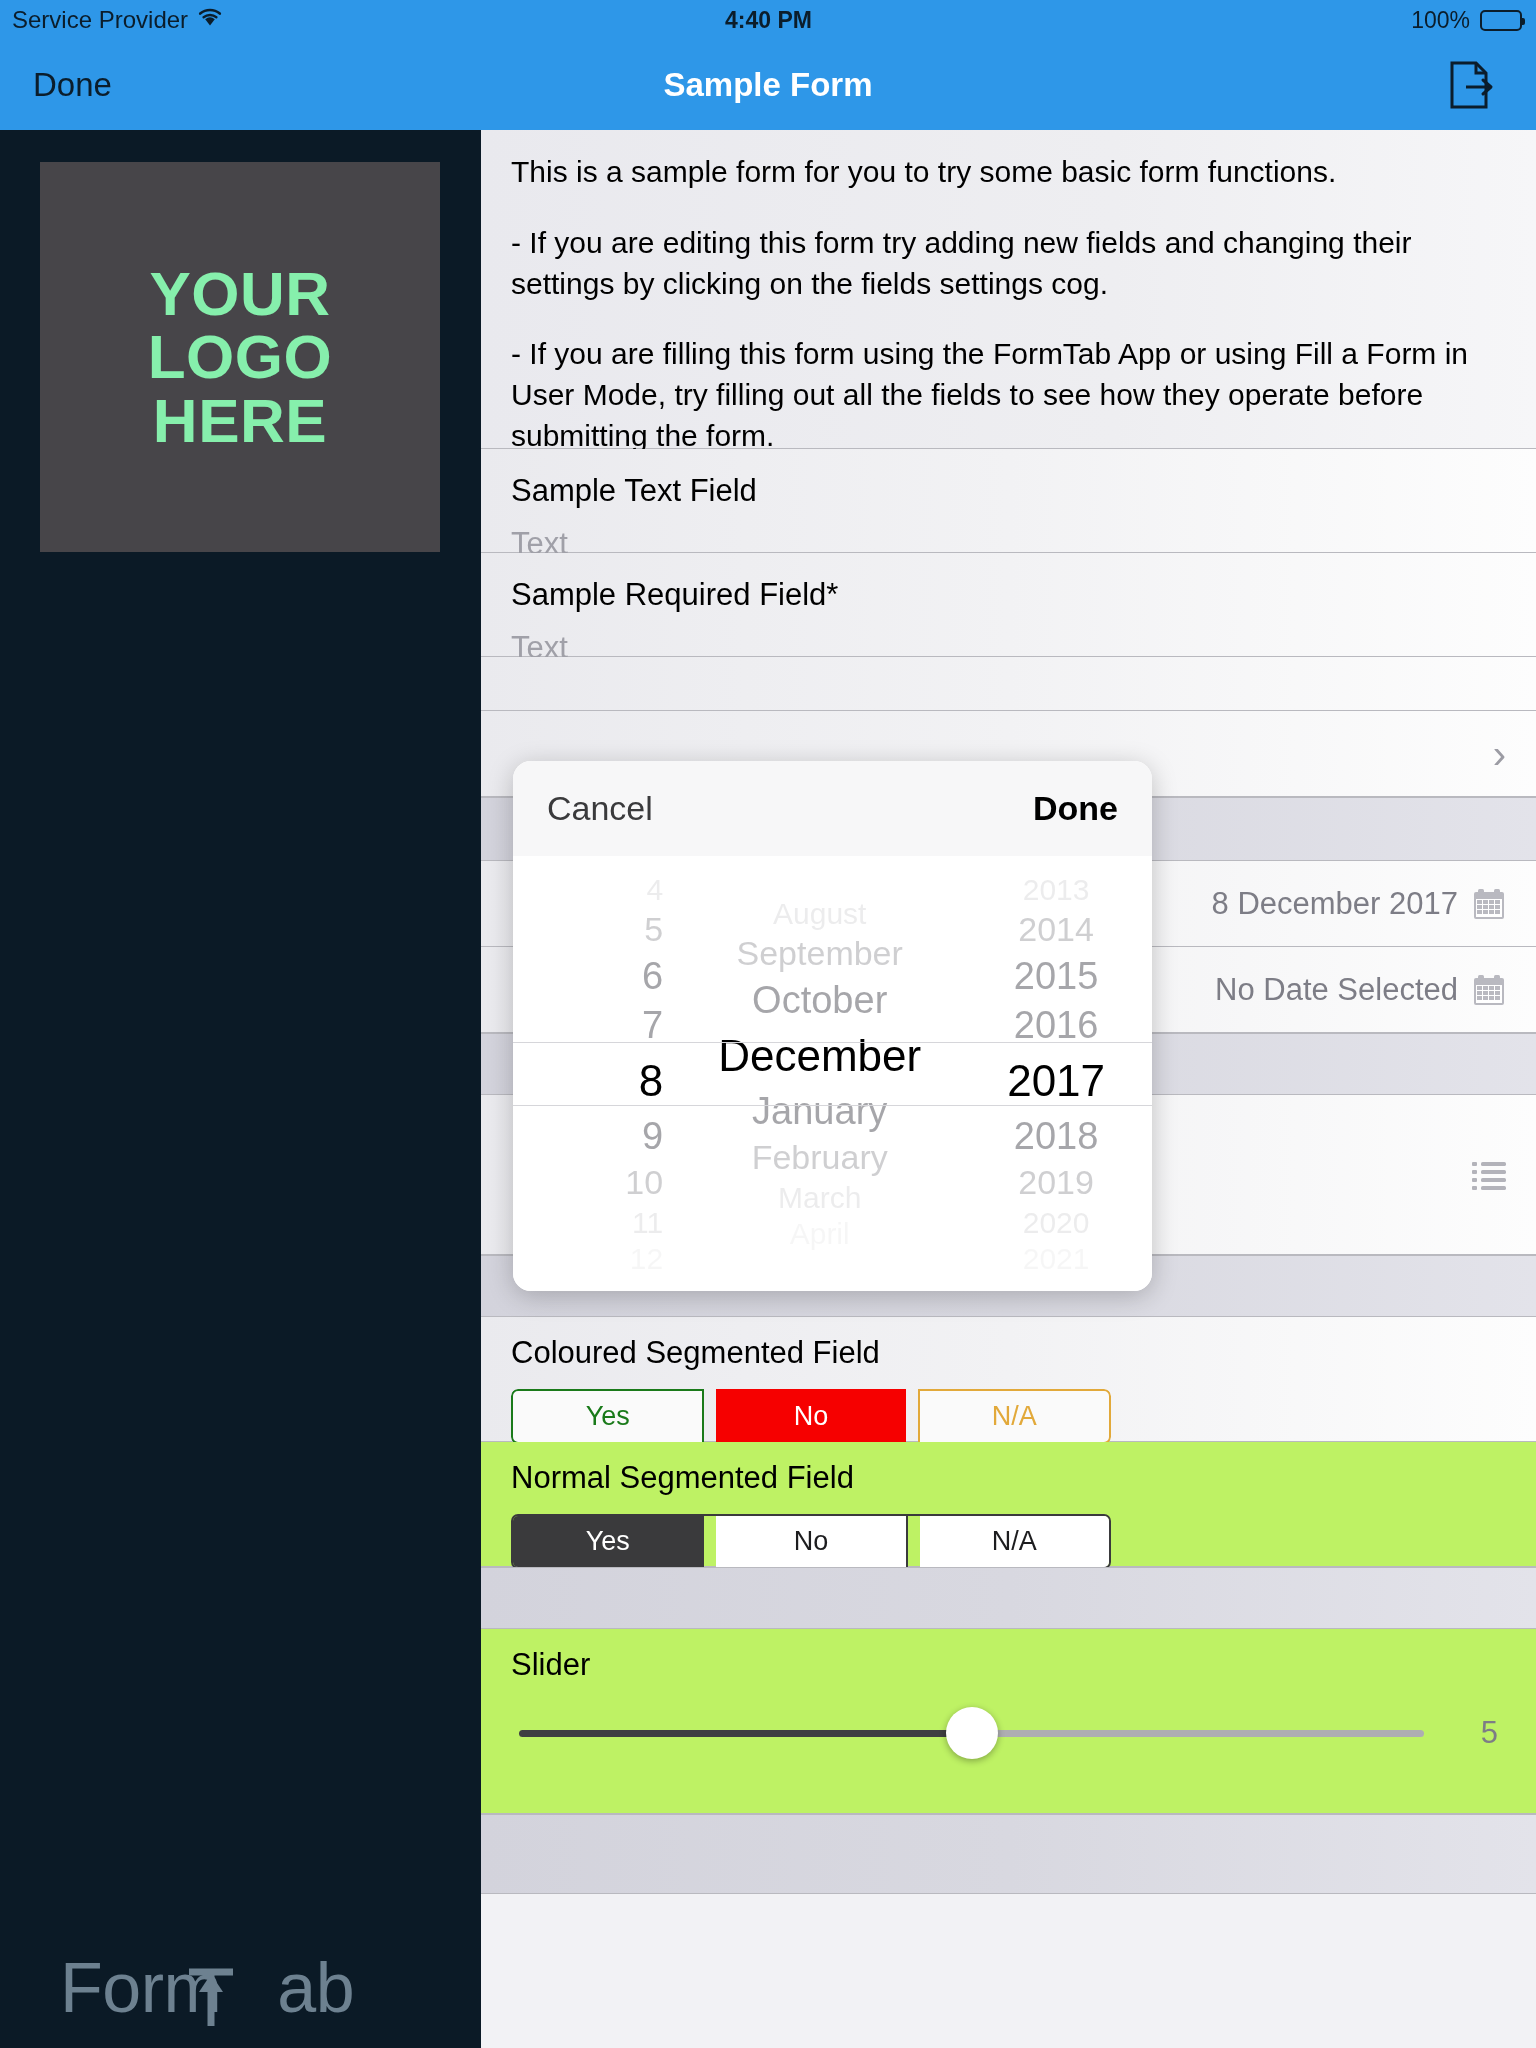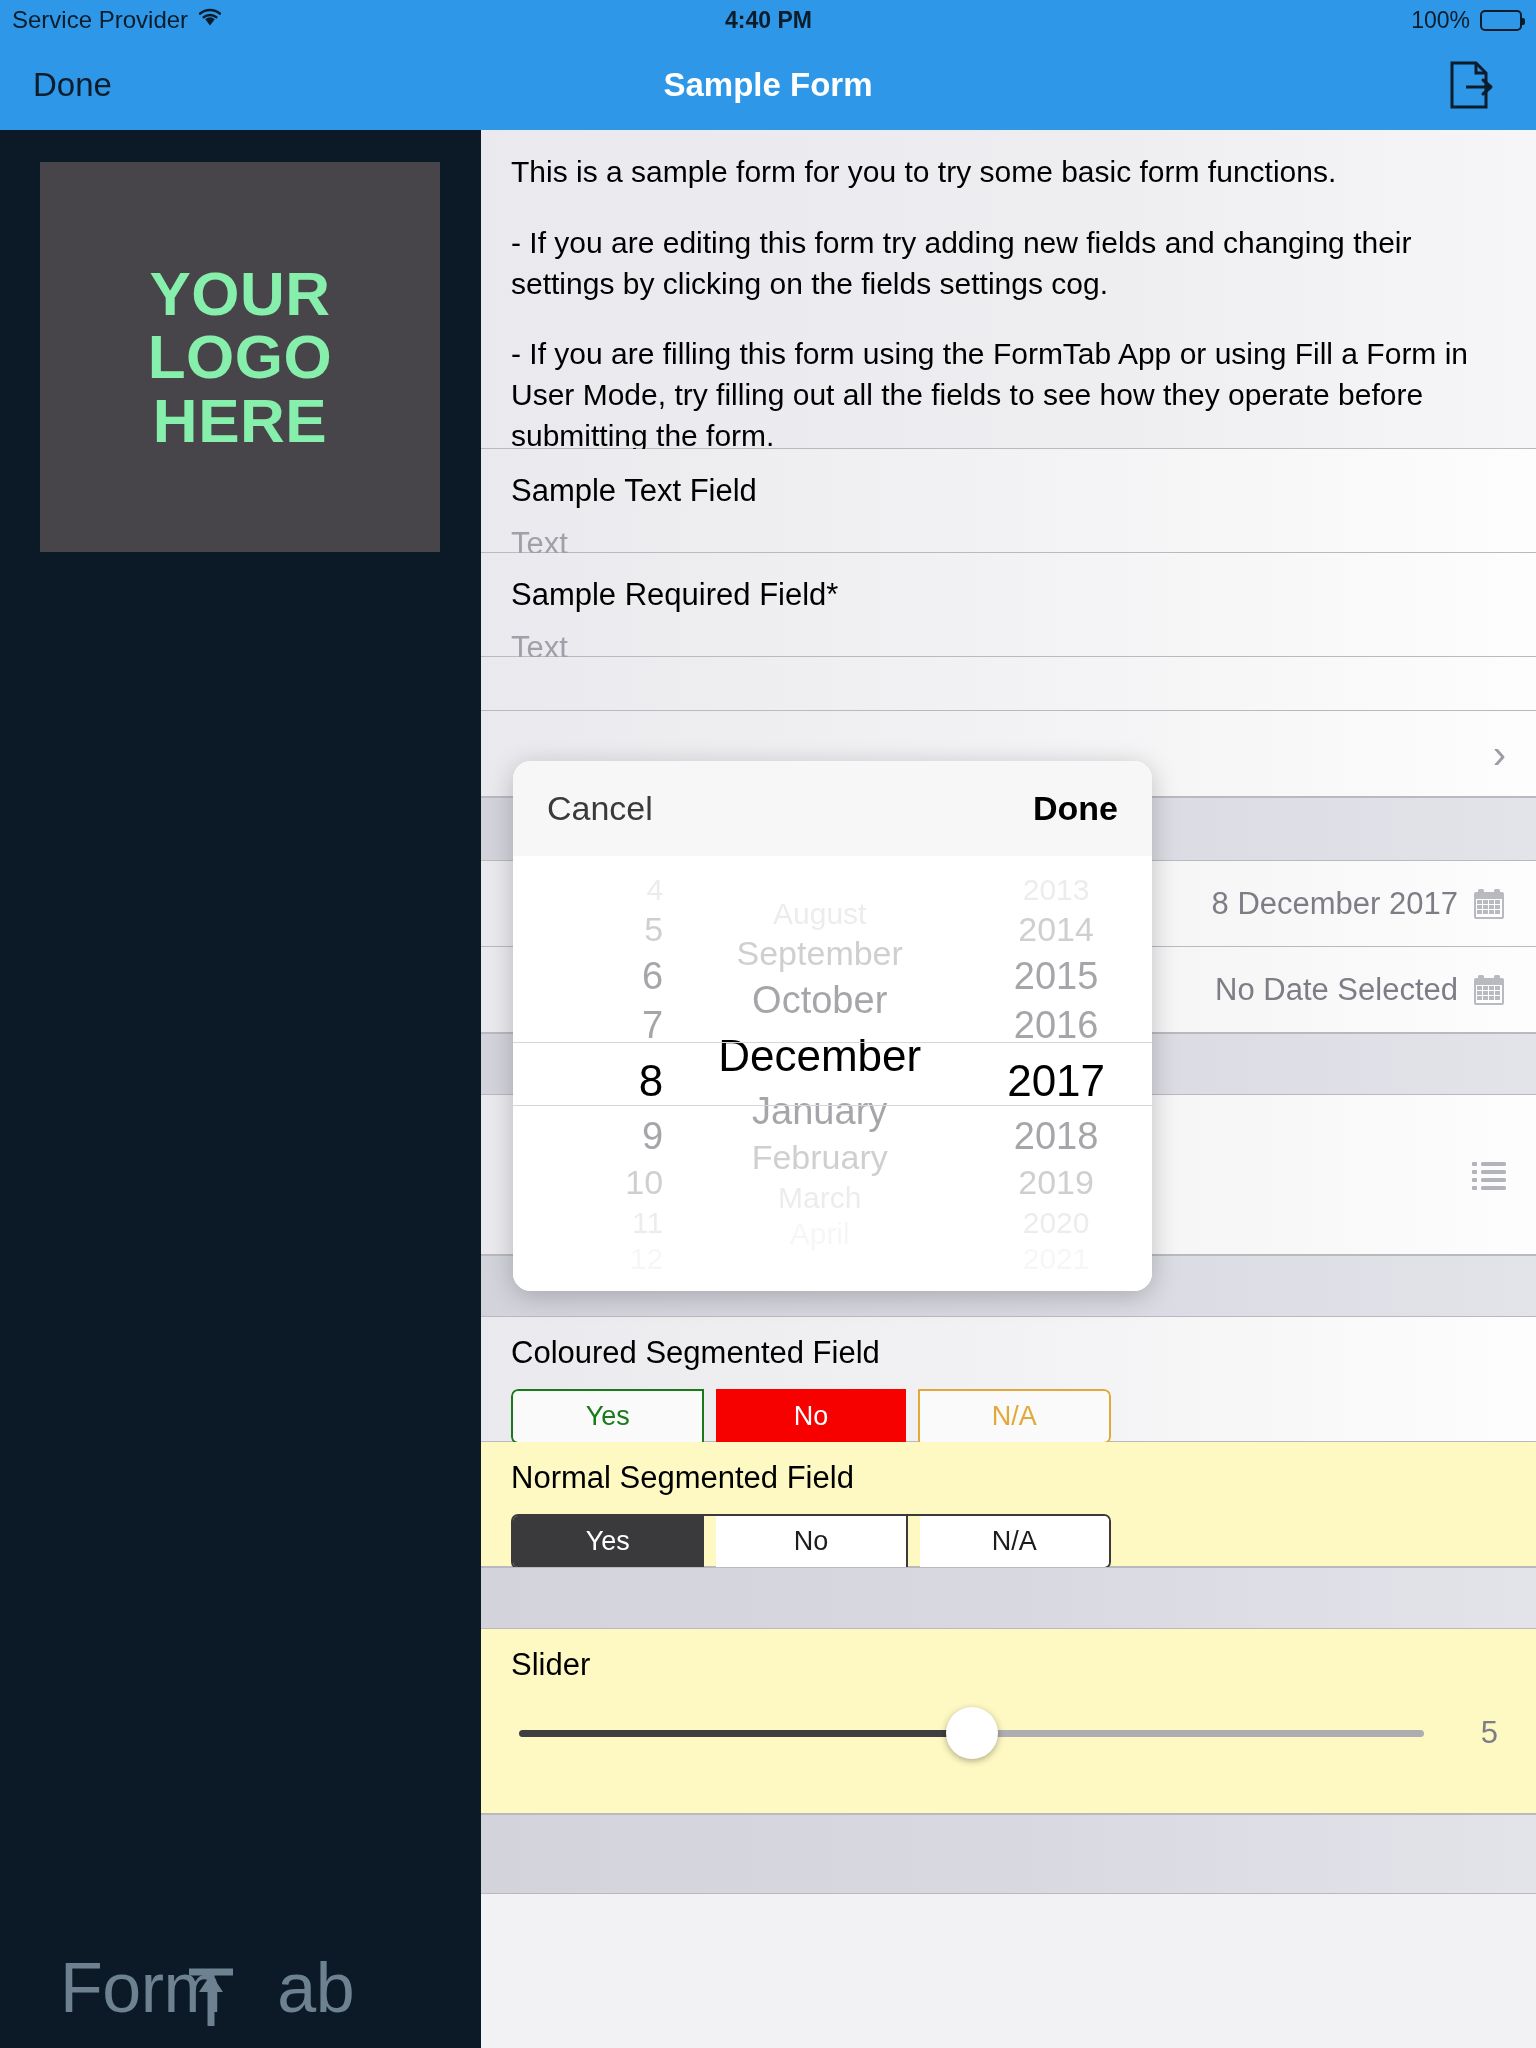--- a/index.html
+++ b/index.html
@@ -215,21 +215,21 @@
     box-sizing: border-box;
     border-bottom: 1px solid #b9b9bf;
     background: linear-gradient(to right, #eaeaee 0%, #f2f2f4 50%, #fdfdfd 100%);
     padding: 0 30px;
   }
   .row.gap {
     background: linear-gradient(to right, #d3d3dc 0%, #d8d8e0 50%, #e3e3ea 100%);
     border-top: 1px solid #b9b9bf;
   }
   .row.white {
-    background: #fef9c3;
+    background: #bef264;
   }
   .intro {
     padding: 22px 30px 30px 30px;
     font-size: 30px;
     line-height: 1.36;
     color: #000000;
     background: linear-gradient(to right, #e9e9ee 0%, #eeeef1 60%, #f6f6f8 100%);
     border-bottom: 1px solid #b9b9bf;
   }
   .field-label {

